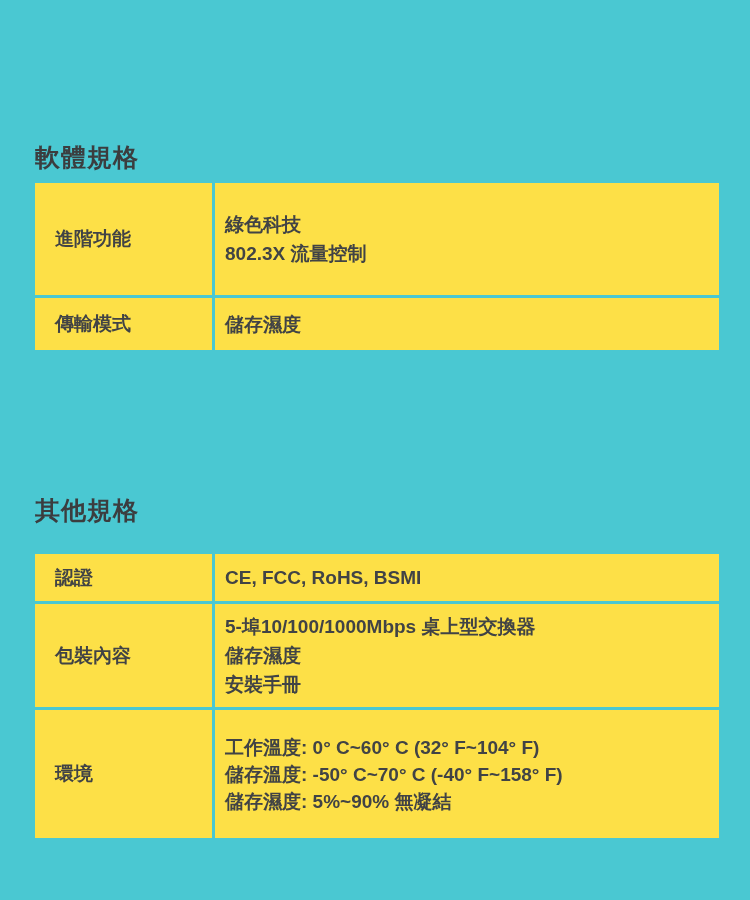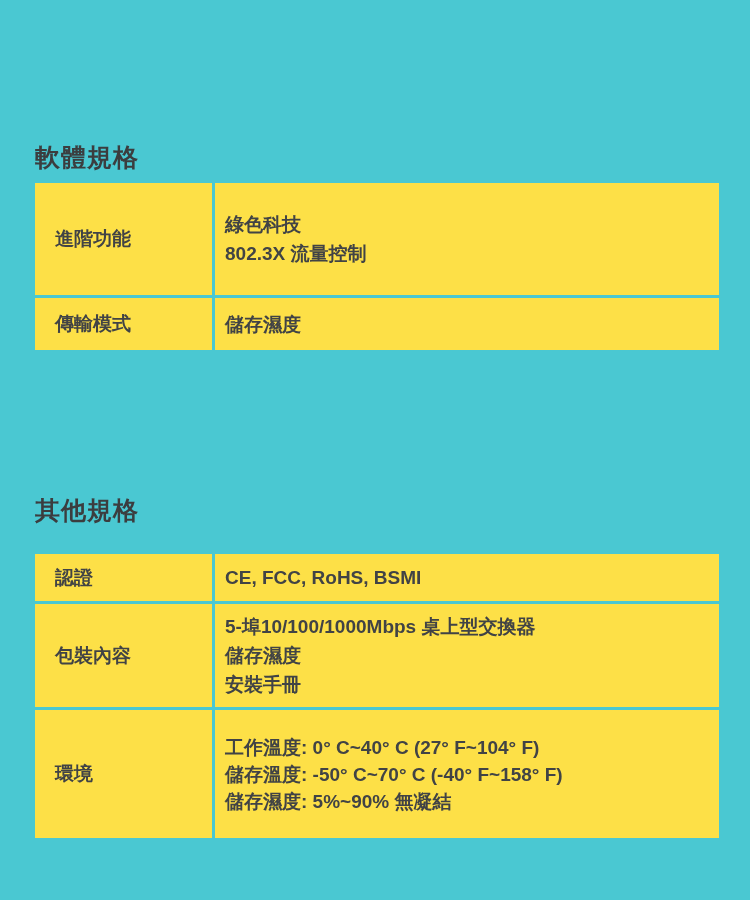--- a/index.html
+++ b/index.html
@@ -109,19 +109,19 @@
       <div class="cell label-cell">包裝內容</div>
       <div class="cell value-cell">
         <div class="value-line">5-埠10/100/1000Mbps 桌上型交換器</div>
         <div class="value-line">儲存濕度</div>
         <div class="value-line">安裝手冊</div>
       </div>
     </div>
     <div class="spec-row row-env">
       <div class="cell label-cell">環境</div>
       <div class="cell value-cell">
-        <div class="value-line">工作溫度: 0° C~40° C (27° F~104° F)</div>
+        <div class="value-line">工作溫度: 0° C~60° C (32° F~104° F)</div>
         <div class="value-line">儲存溫度: -50° C~70° C (-40° F~158° F)</div>
         <div class="value-line">儲存濕度: 5%~90% 無凝結</div>
       </div>
     </div>
   </div>
 </div>
 
 </body></html>

